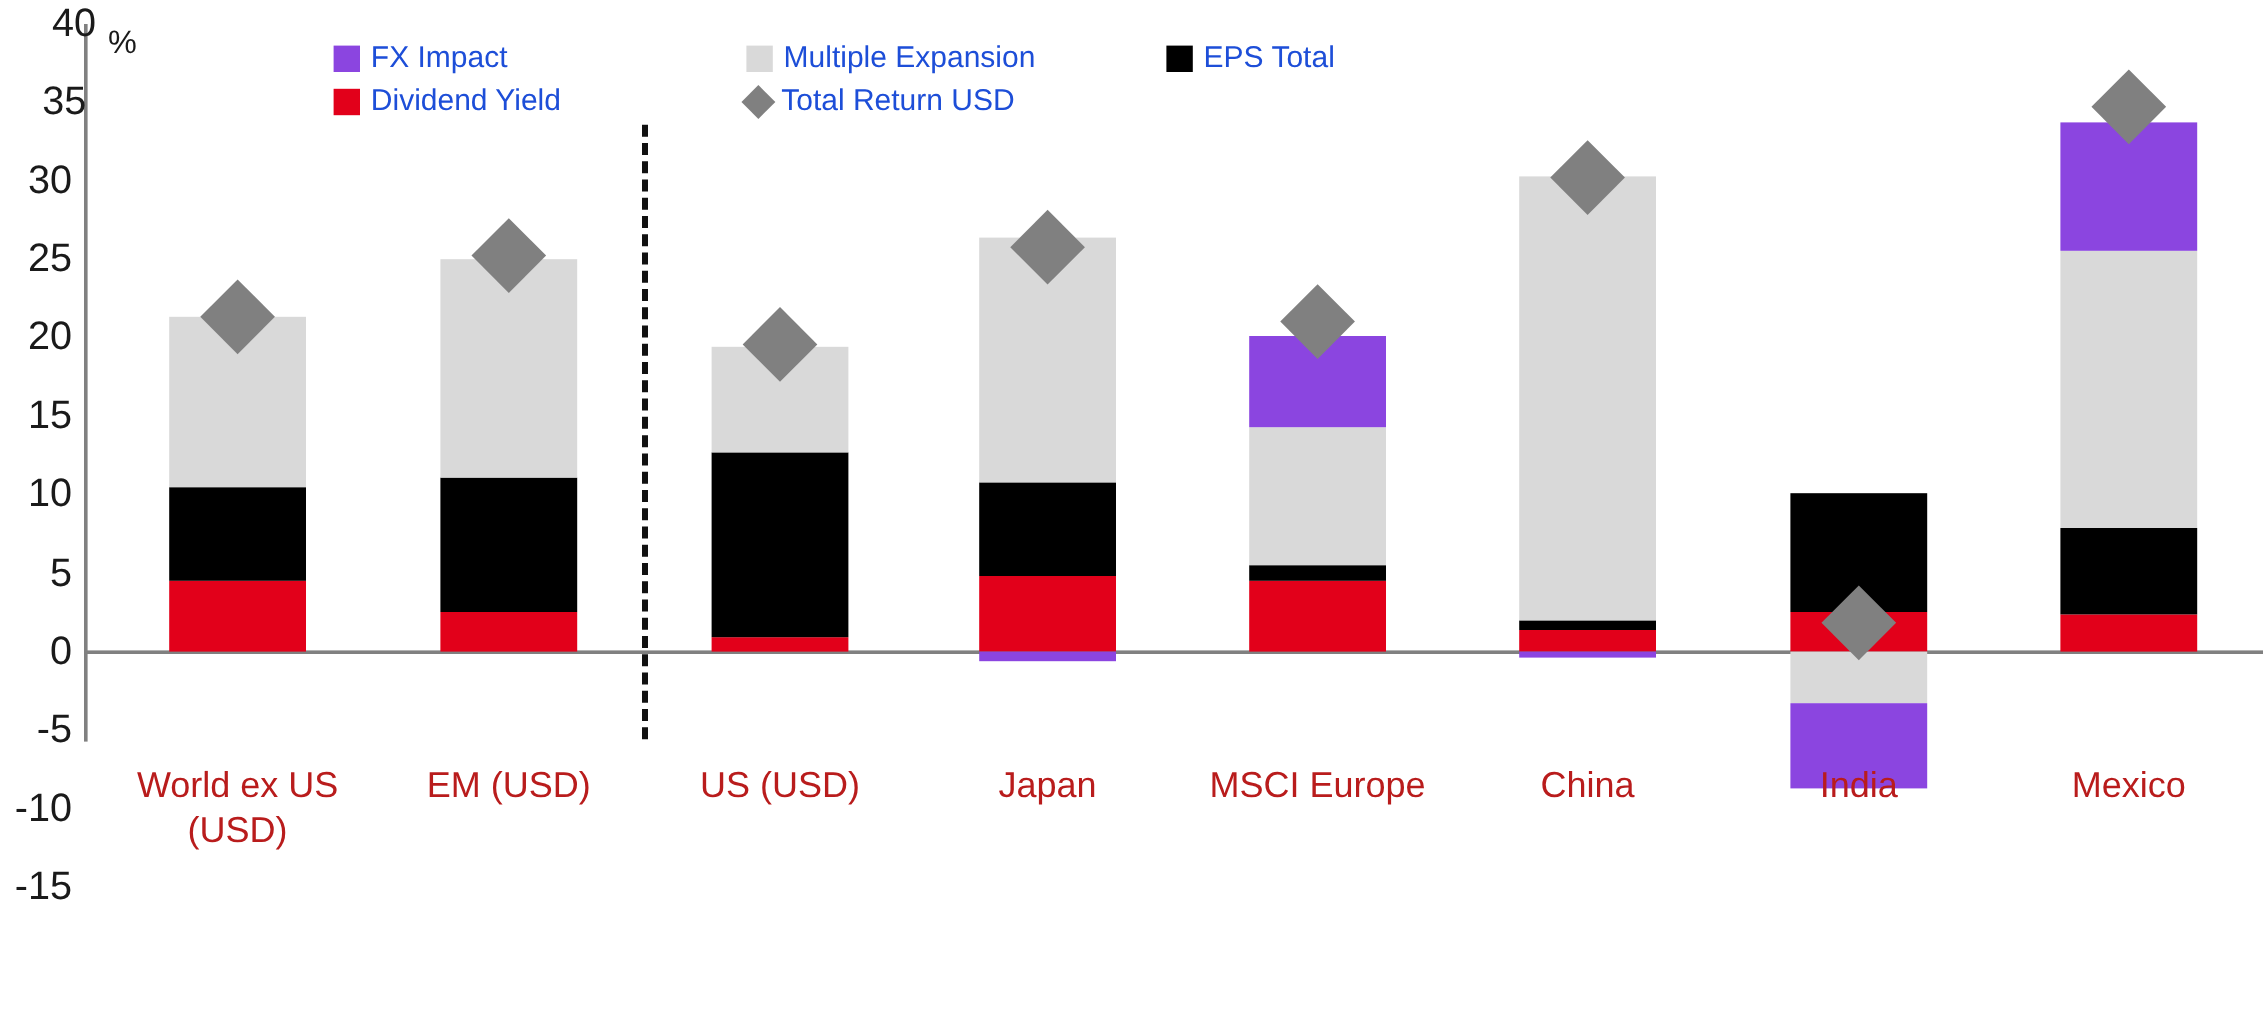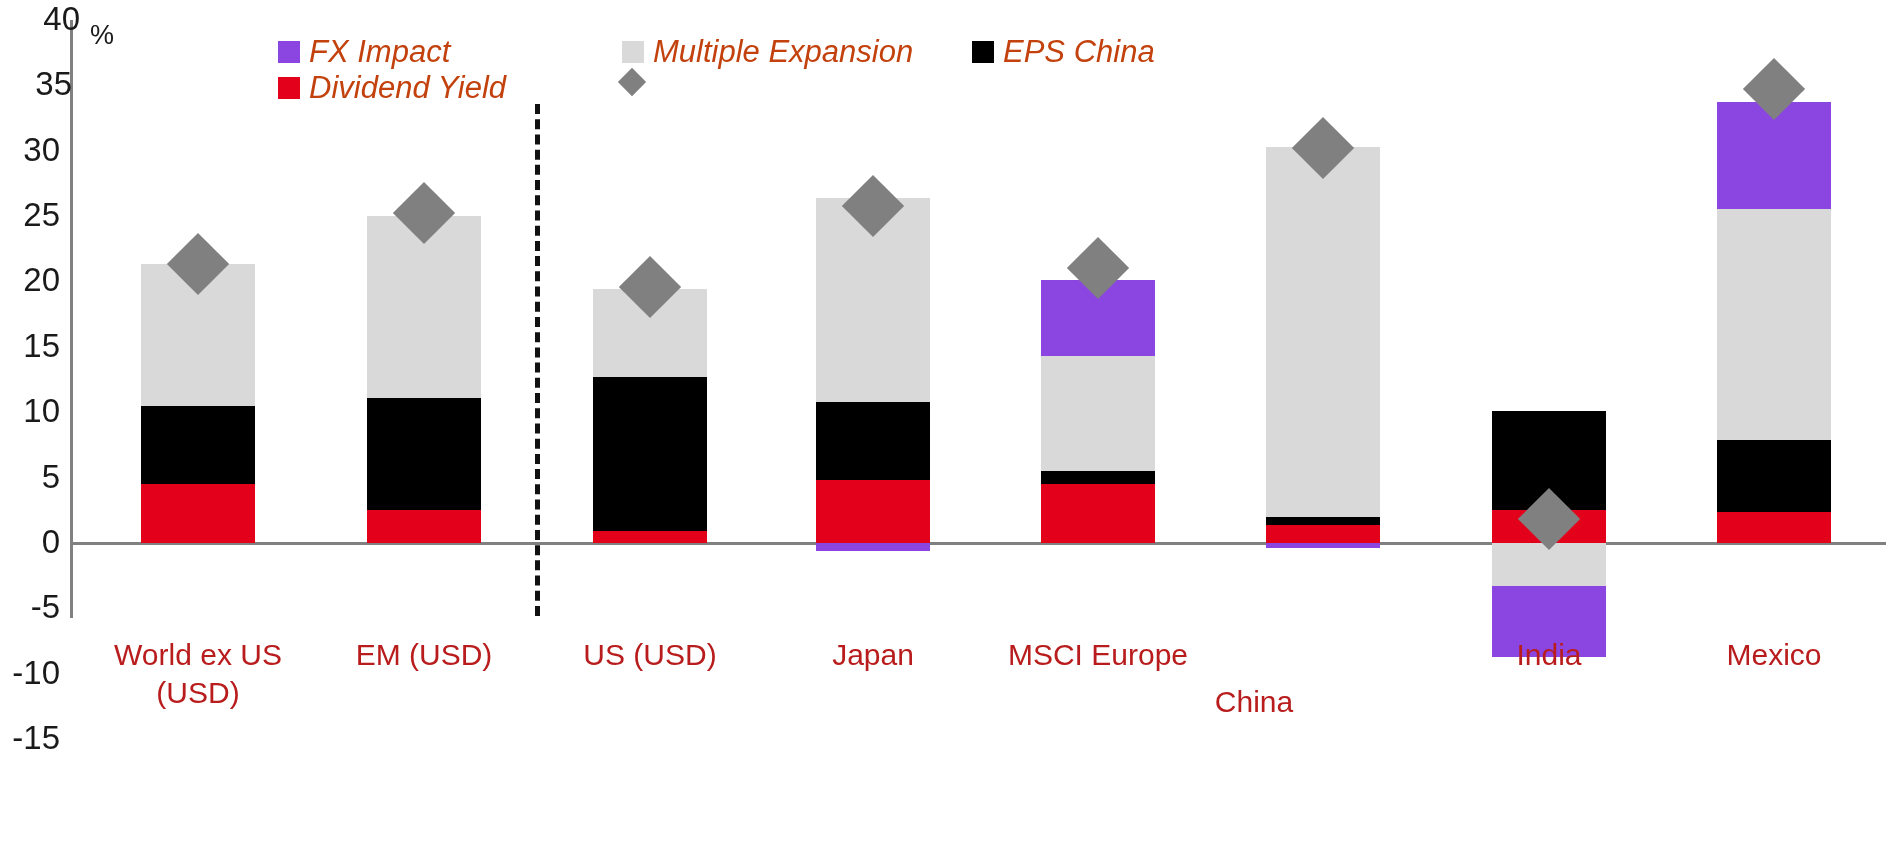--- a/index.html
+++ b/index.html
@@ -11,21 +11,21 @@
   .tick-label{position:absolute;font-size:33px;color:#1a1a1a;text-align:right;width:60px;line-height:1;}
   .unit-label{position:absolute;font-size:27px;color:#1a1a1a;line-height:1;}
   .zero-line{position:absolute;background:#808080;height:3px;}
   .divider{position:absolute;border-left:5px dashed #111;}
 
   
   .legend{position:absolute;}
   .legend-item{position:absolute;display:flex;align-items:center;}
   .legend-swatch{width:22px;height:22px;display:inline-block;margin-right:9px;}
   .legend-diamond{width:20px;height:20px;display:inline-block;margin-right:9px;transform:rotate(45deg);}
-  .legend-text{font-size:31px;color:#c2410c;white-space:nowrap;line-height:1;font-style:italic;}
+  .legend-text{font-size:25px;color:#1d4ed8;white-space:nowrap;line-height:1;}
 
   
   .bar-seg{position:absolute;}
   .marker{position:absolute;width:44px;height:44px;background:#808080;transform:rotate(45deg);}
   .cat-label{position:absolute;font-size:30px;color:#b91c1c;text-align:center;line-height:1.25;}
 </style>
 </head>
 <body>
 
 <div class="chart-root">
@@ -57,28 +57,29 @@
       <div class="legend-item" style="left: 278px; top: 36px;">
         <span class="legend-swatch" style="background: rgb(139, 69, 224);"></span>
         <span class="legend-text">FX Impact</span>
       </div>
       <div class="legend-item" style="left: 622px; top: 36px;">
         <span class="legend-swatch" style="background: rgb(217, 217, 217);"></span>
         <span class="legend-text">Multiple Expansion</span>
       </div>
       <div class="legend-item" style="left: 972px; top: 36px;">
         <span class="legend-swatch" style="background: rgb(0, 0, 0);"></span>
-        <span class="legend-text">EPS China</span>
+        <span class="legend-text">EPS Total</span>
       </div>
       <div class="legend-item" style="left: 278px; top: 72px;">
         <span class="legend-swatch" style="background: rgb(226, 0, 26);"></span>
         <span class="legend-text">Dividend Yield</span>
       </div>
       <div class="legend-item" style="left: 622px; top: 72px;">
         <span class="legend-diamond" style="background: rgb(128, 128, 128);"></span>
+        <span class="legend-text">Total Return USD</span>
       </div>
     </div>
 
   <div id="plot-layer">
       <div class="bar-seg" style="left: 141px; top: 484.14px; width: 114px; height: 58.86px; background: rgb(226, 0, 26);"></div>
       <div class="bar-seg" style="left: 141px; top: 405.66px; width: 114px; height: 78.48px; background: rgb(0, 0, 0);"></div>
       <div class="bar-seg" style="left: 141px; top: 264.396px; width: 114px; height: 141.264px; background: rgb(217, 217, 217);"></div>
       <div class="marker" style="left: 176px; top: 242.396px; background: rgb(128, 128, 128);"></div>
       <div class="cat-label" style="left: 88px; top: 636px; width: 220px;">World ex US (USD)</div>
       <div class="bar-seg" style="left: 367px; top: 510.3px; width: 114px; height: 32.7px; background: rgb(226, 0, 26);"></div>
@@ -101,21 +102,21 @@
       <div class="bar-seg" style="left: 1041px; top: 471.06px; width: 114px; height: 13.08px; background: rgb(0, 0, 0);"></div>
       <div class="bar-seg" style="left: 1041px; top: 355.956px; width: 114px; height: 115.104px; background: rgb(217, 217, 217);"></div>
       <div class="bar-seg" style="left: 1041px; top: 280.092px; width: 114px; height: 75.864px; background: rgb(139, 69, 224);"></div>
       <div class="marker" style="left: 1076px; top: 246.32px; background: rgb(128, 128, 128);"></div>
       <div class="cat-label" style="left: 988px; top: 636px; width: 220px; text-align: center;">MSCI Europe</div>
       <div class="bar-seg" style="left: 1266px; top: 524.688px; width: 114px; height: 18.312px; background: rgb(226, 0, 26);"></div>
       <div class="bar-seg" style="left: 1266px; top: 516.84px; width: 114px; height: 7.848px; background: rgb(0, 0, 0);"></div>
       <div class="bar-seg" style="left: 1266px; top: 146.676px; width: 114px; height: 370.164px; background: rgb(217, 217, 217);"></div>
       <div class="bar-seg" style="left: 1266px; top: 543px; width: 114px; height: 5.232px; background: rgb(139, 69, 224);"></div>
       <div class="marker" style="left: 1301px; top: 125.984px; background: rgb(128, 128, 128);"></div>
-      <div class="cat-label" style="left: 1144px; top: 636px; width: 220px; margin-top: 47px;">China</div>
+      <div class="cat-label" style="left: 1213px; top: 636px; width: 220px;">China</div>
       <div class="bar-seg" style="left: 1492px; top: 510.3px; width: 114px; height: 32.7px; background: rgb(226, 0, 26);"></div>
       <div class="bar-seg" style="left: 1492px; top: 410.892px; width: 114px; height: 99.408px; background: rgb(0, 0, 0);"></div>
       <div class="bar-seg" style="left: 1492px; top: 543px; width: 114px; height: 43.164px; background: rgb(217, 217, 217);"></div>
       <div class="bar-seg" style="left: 1492px; top: 586.164px; width: 114px; height: 70.632px; background: rgb(139, 69, 224);"></div>
       <div class="marker" style="left: 1527px; top: 497.456px; background: rgb(128, 128, 128);"></div>
       <div class="cat-label" style="left: 1439px; top: 636px; width: 220px;">India</div>
       <div class="bar-seg" style="left: 1717px; top: 511.608px; width: 114px; height: 31.392px; background: rgb(226, 0, 26);"></div>
       <div class="bar-seg" style="left: 1717px; top: 439.668px; width: 114px; height: 71.94px; background: rgb(0, 0, 0);"></div>
       <div class="bar-seg" style="left: 1717px; top: 209.46px; width: 114px; height: 230.208px; background: rgb(217, 217, 217);"></div>
       <div class="bar-seg" style="left: 1717px; top: 102.204px; width: 114px; height: 107.256px; background: rgb(139, 69, 224);"></div>

